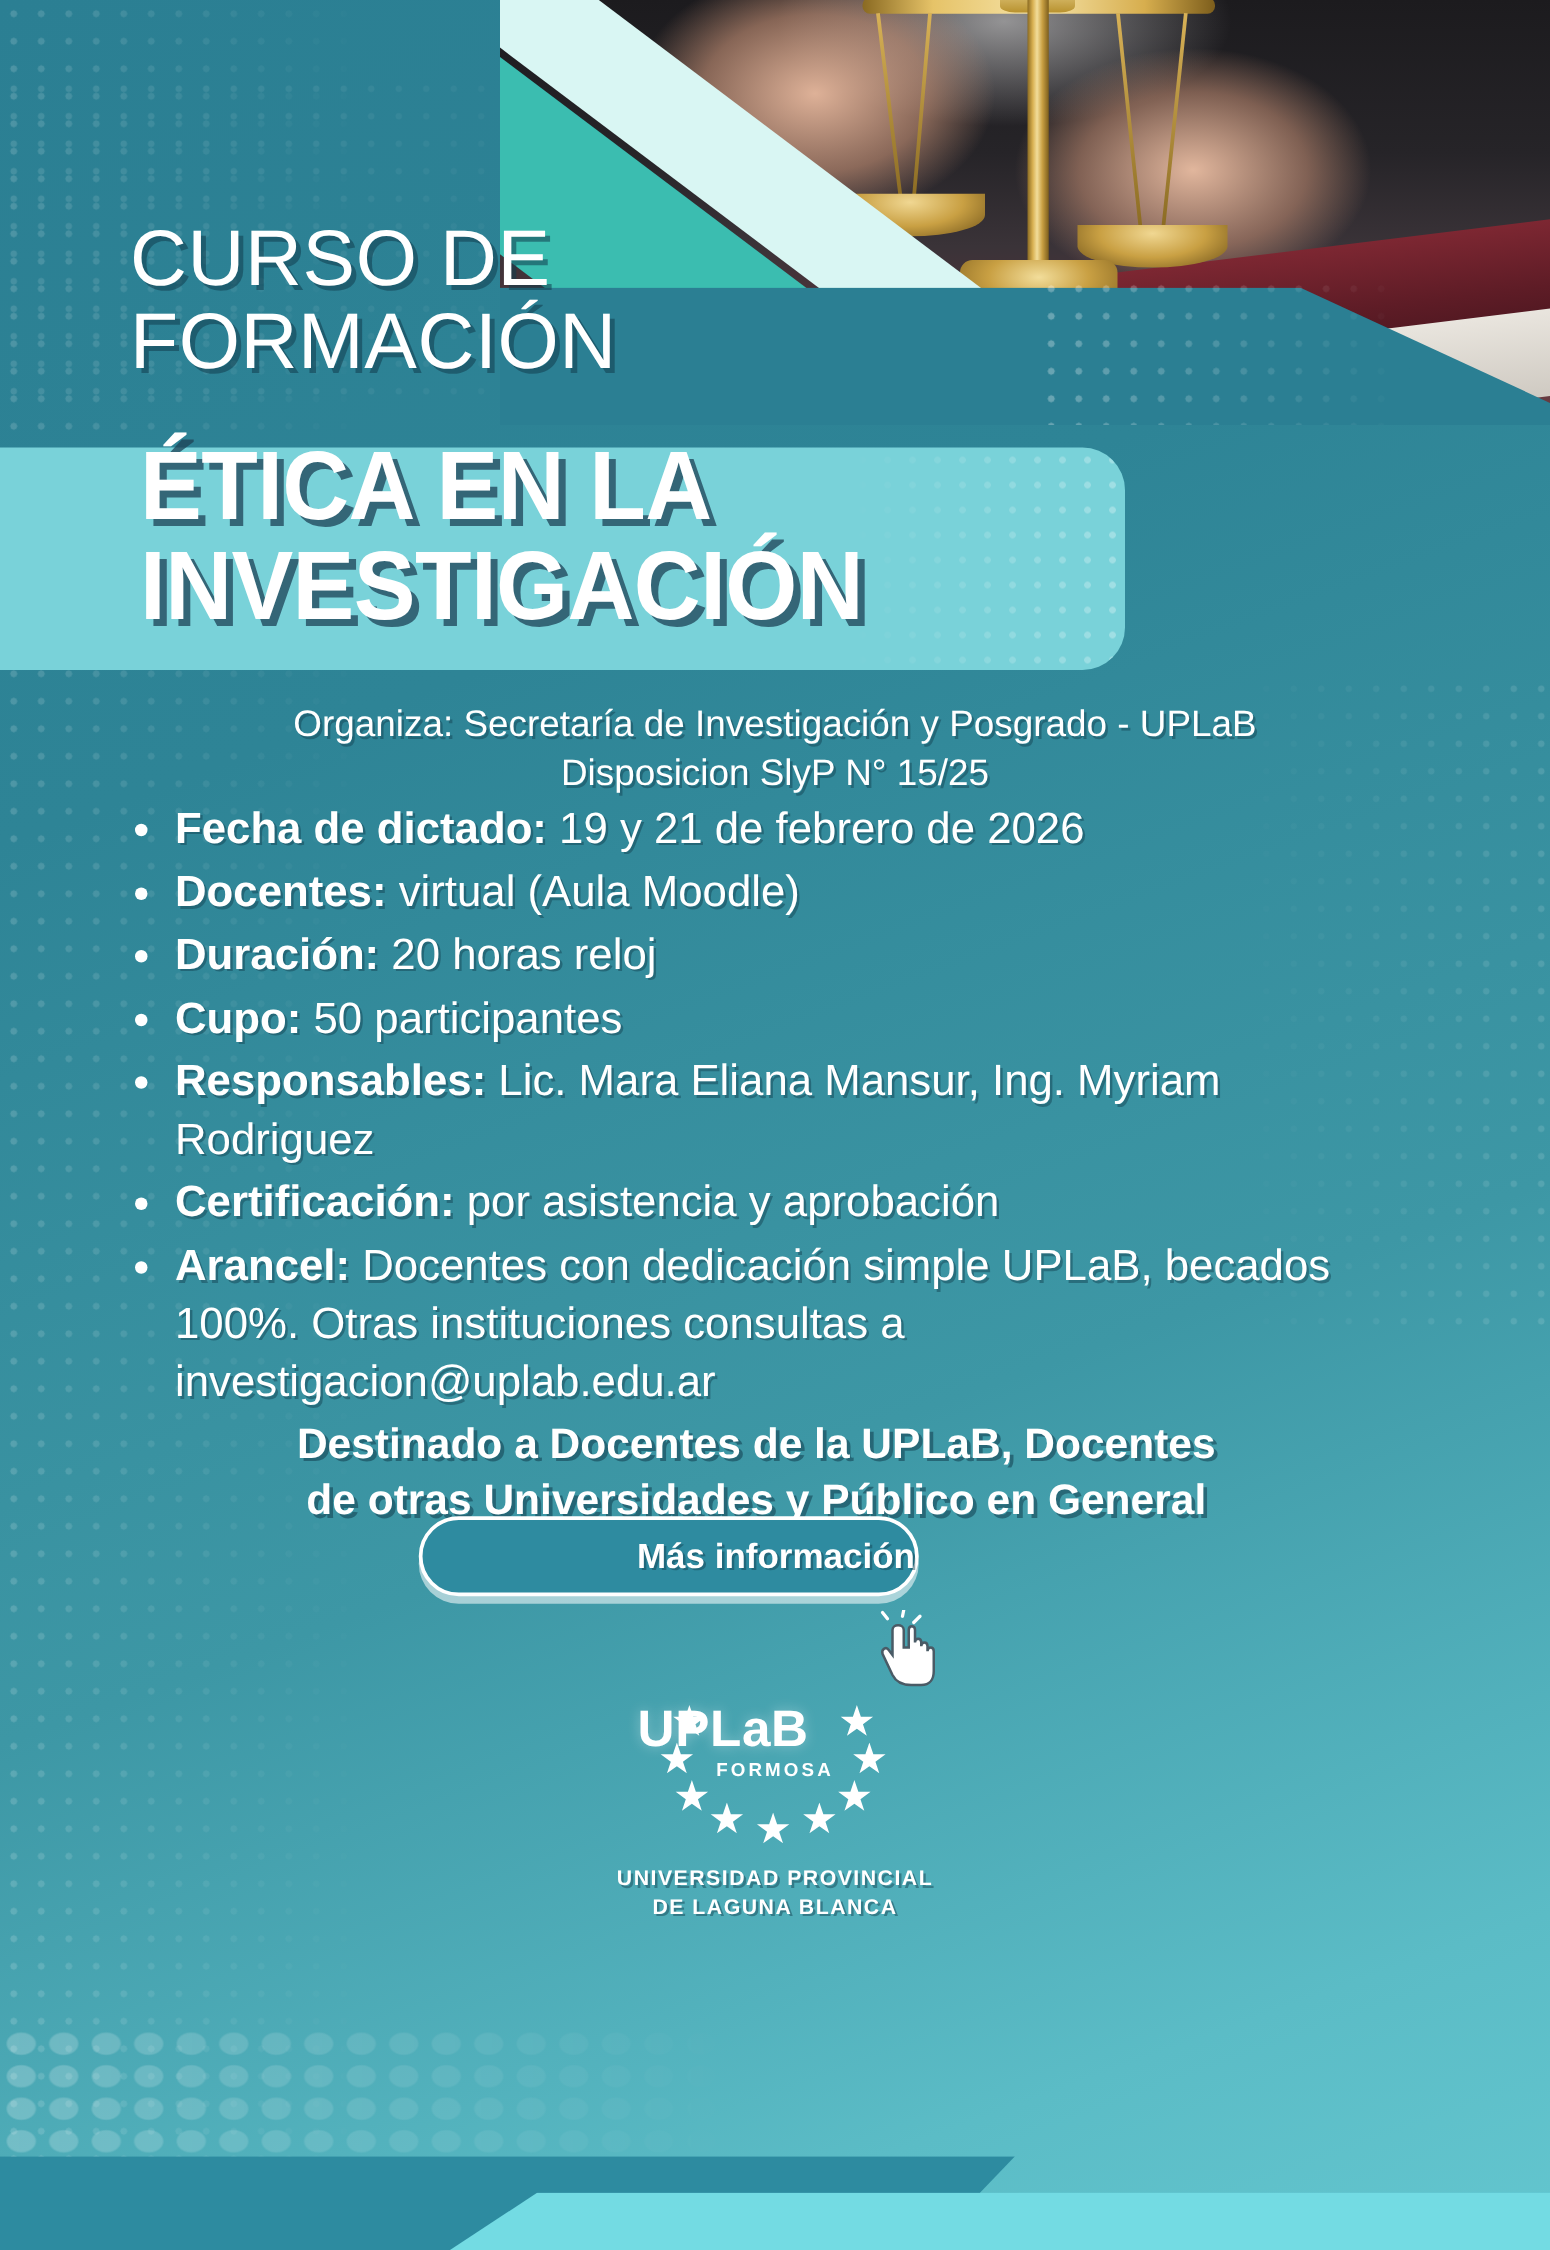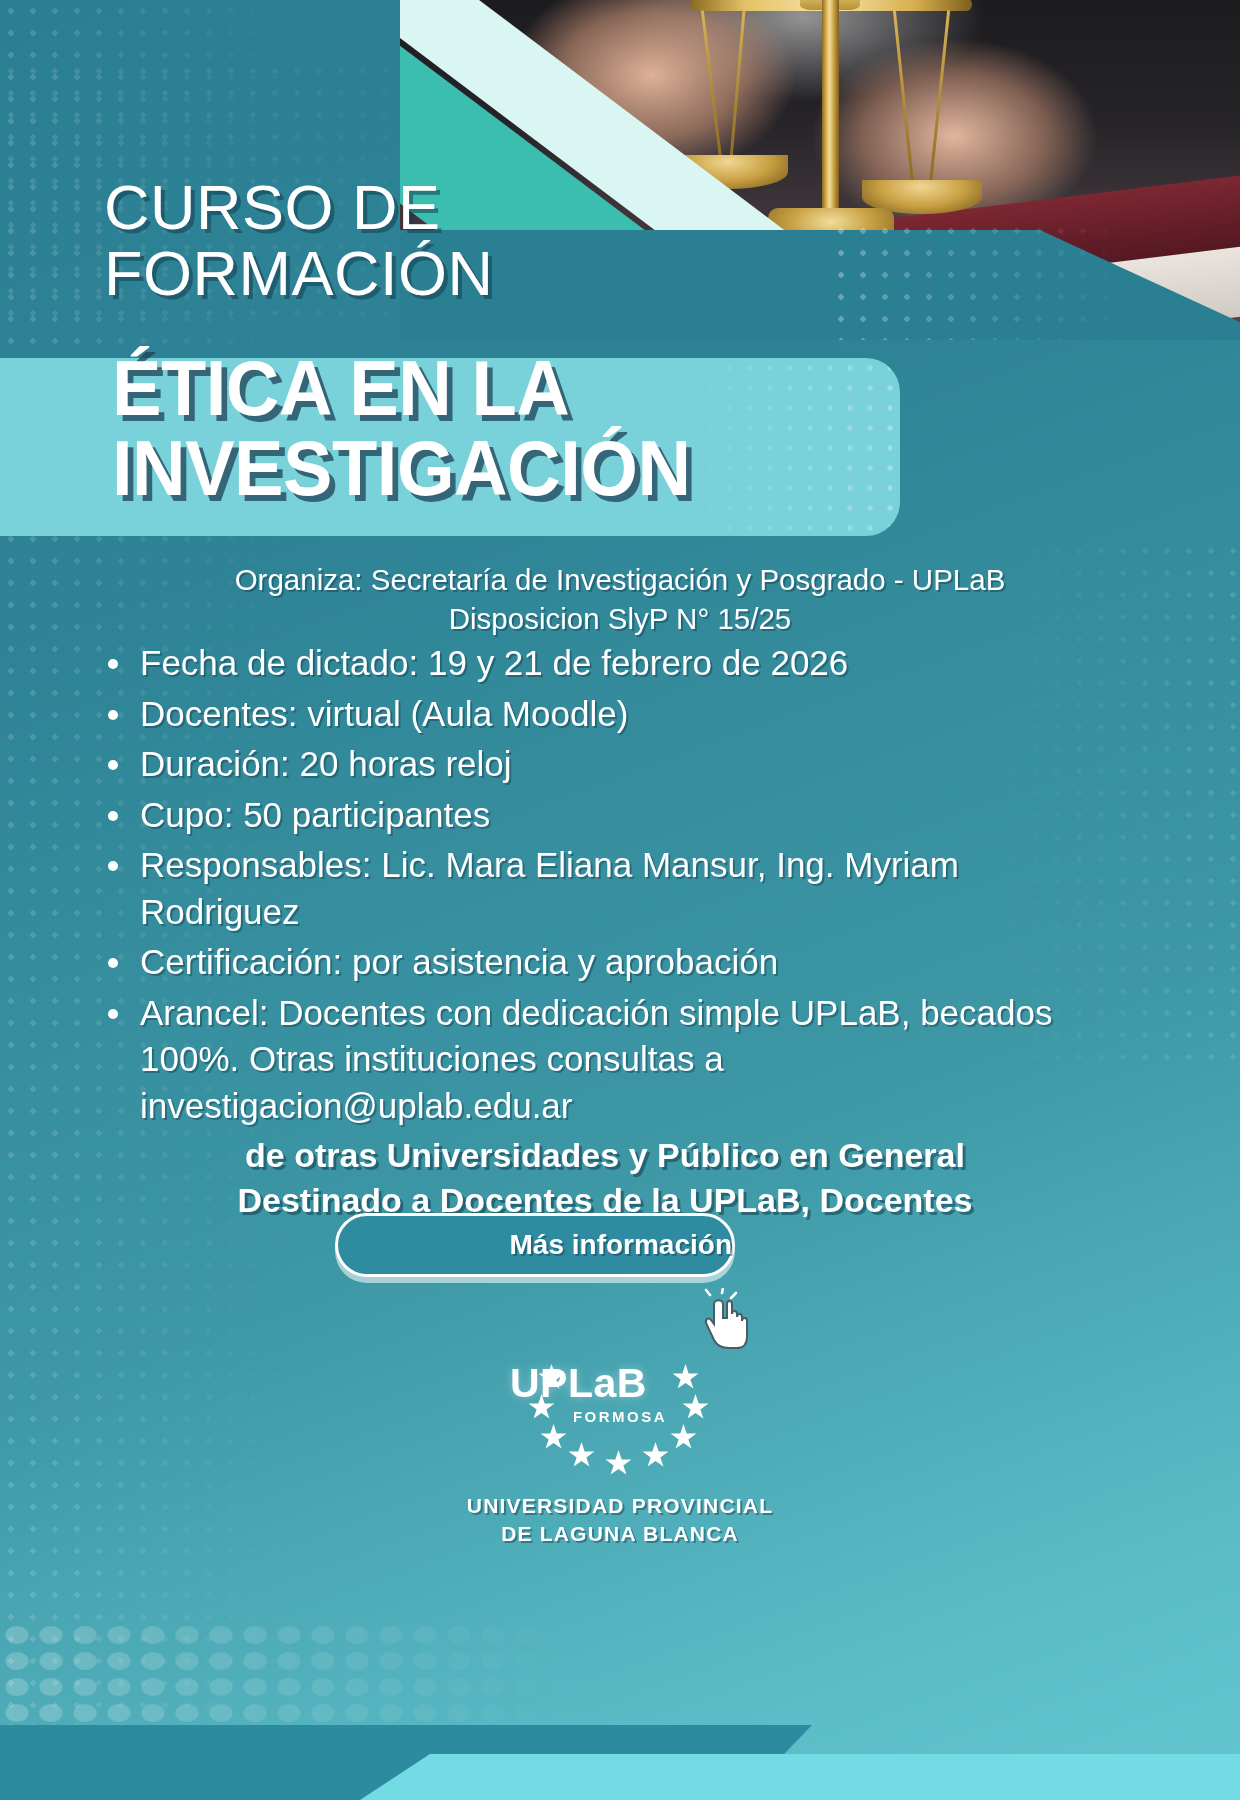--- a/index.html
+++ b/index.html
@@ -170,21 +170,21 @@
   .info ul{margin:0;padding:0;list-style:none;}
   .info li{
     position:relative;color:#ffffff;font-size:35px;line-height:1.33;
     padding-left:40px;margin-bottom:4px;
     text-shadow:2px 2px 0 rgba(18,62,78,.45);
   }
   .info li::before{
     content:"";position:absolute;left:8px;top:19px;
     width:10px;height:10px;border-radius:50%;background:#ffffff;
   }
-  .info li b{font-weight:400;}
+  .info li b{font-weight:700;}
 
   .destinado{
     position:absolute;left:100px;top:1133px;width:1010px;text-align:center;
     color:#ffffff;font-size:34px;line-height:1.33;font-weight:700;
     text-shadow:3px 3px 0 rgba(18,62,78,.55);
   }
 
   
   .cta{
     position:absolute;left:335px;top:1213px;width:400px;height:64px;
@@ -210,21 +210,21 @@
   .logo-sub{
     position:absolute;left:0;top:52px;width:220px;text-align:center;
     color:#ffffff;font-size:15px;font-weight:700;letter-spacing:2.5px;
   }
   .star{
     position:absolute;width:27px;height:27px;background:#ffffff;
     clip-path:polygon(50% 0%,61.8% 35%,98% 35%,68% 57%,79.4% 91%,50% 70%,20.6% 91%,32% 57%,2% 35%,38.2% 35%);
     filter:drop-shadow(0 0 5px rgba(255,255,255,.5));
   }
   .logo-name{
-    margin-top:24px;color:#ffffff;font-size:21px;font-weight:700;
+    margin-top:24px;color:#ffffff;font-size:17px;font-weight:700;
     line-height:1.35;letter-spacing:1.2px;
     text-shadow:2px 2px 0 rgba(18,62,78,.45);
   }
 
   
   .footer{position:absolute;left:0;bottom:0;width:1240px;height:75px;overflow:hidden;}
   .f-dark{
     position:absolute;left:0;bottom:0;width:820px;height:75px;
     background:#2d8ba0;
     clip-path:polygon(0 0, 812px 0, 740px 100%, 0 100%);
@@ -314,22 +314,22 @@
       <li>
         <b>Certificación:</b><span> por asistencia y aprobación</span>
       </li>
       <li>
         <b>Arancel:</b><span> Docentes con dedicación simple UPLaB, becados 100%. Otras instituciones consultas a investigacion@uplab.edu.ar</span>
       </li>
     </ul>
   </div>
 
   <div class="destinado">
+    <div>Destinado a Docentes de la UPLaB, Docentes</div>
     <div>de otras Universidades y Público en General</div>
-    <div>Destinado a Docentes de la UPLaB, Docentes</div>
   </div>
 
   <div class="cta">
     <span>Más información</span>
   </div>
   <svg class="cursor-hand" viewBox="0 0 54 62">
     <g stroke="#ffffff" stroke-width="2.6" fill="none" stroke-linecap="round">
       <line x1="10" y1="7" x2="6" y2="2"></line>
       <line x1="22" y1="5" x2="23" y2="0"></line>
       <line x1="31" y1="10" x2="36" y2="5"></line>

